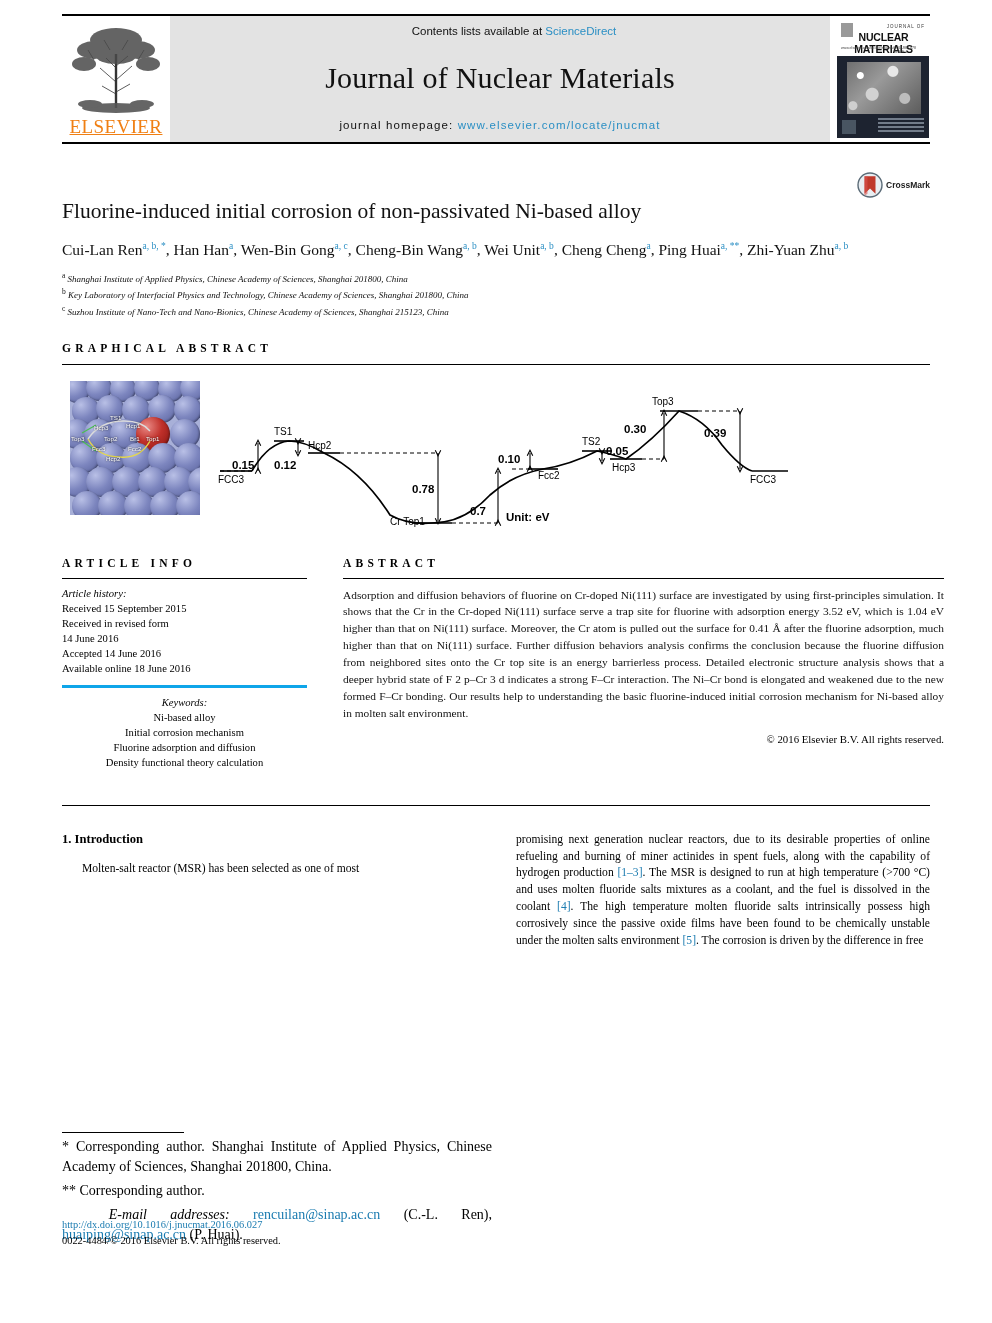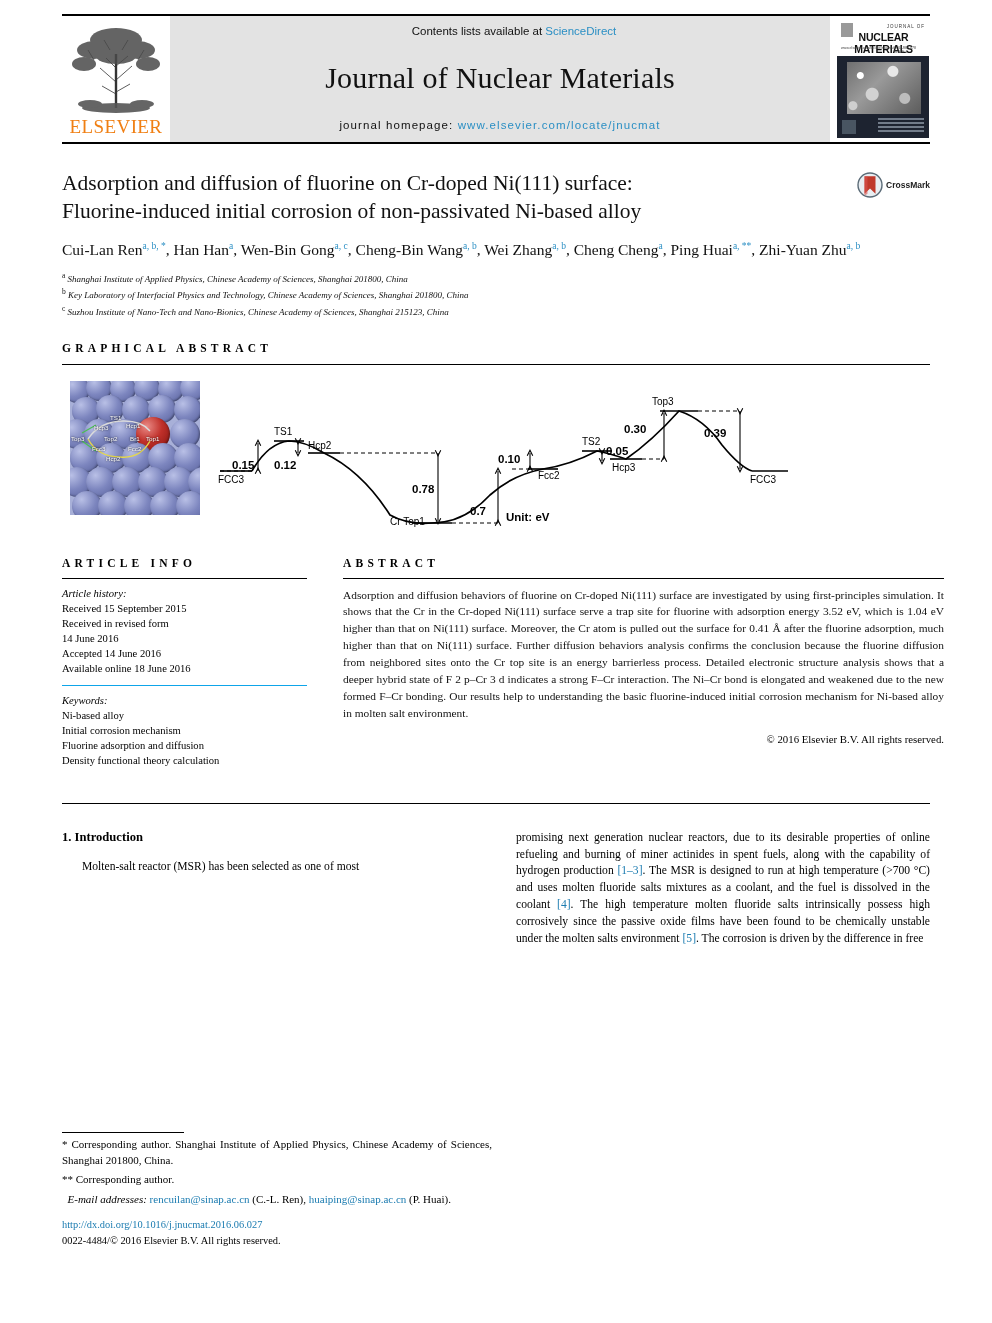--- a/index.html
+++ b/index.html
@@ -54,20 +54,21 @@
     box-sizing: border-box;
   }
   .tree-svg { display:block; }
   .elsevier-word {
     font-family: "Liberation Serif", serif;
     color: #f07f13;
     font-size: 19px;
     letter-spacing: 0.4px;
     line-height: 1;
     margin-top: 1px;
+    text-decoration: underline;
   }
   .masthead-center {
     flex: 1 1 auto;
     background: #e3e3e3;
     display: flex;
     flex-direction: column;
     align-items: center;
     justify-content: space-between;
     padding: 9px 0 11px 0;
     box-sizing: border-box;
@@ -265,21 +266,21 @@
     letter-spacing: 4.2px;
     padding-bottom: 9px;
   }
   .hrule { border-top: 1px solid #000; }
   .info-group {
     padding: 7px 0 9px 0;
     font-family: "Liberation Serif", serif;
     font-size: 10.6px;
     line-height: 1.42;
   }
-  .info-group.keywords { border-top: 1px solid #0ea5e9; }
+  .info-group.keywords { border-top: 3px solid #0ea5e9; text-align: center; }
   .info-group .lbl { font-style: italic; }
   .abstract-text {
     padding-top: 8px;
     font-family: "Liberation Serif", serif;
     font-size: 11.4px;
     line-height: 1.48;
     text-align: justify;
     color: #111;
   }
   .copyright {
@@ -320,21 +321,21 @@
   
   .footnotes {
     position: absolute;
     left: 62px;
     top: 1118px;
     width: 430px;
   }
   .fn-rule { border-top: 1px solid #000; width: 122px; }
   .fn {
     font-family: "Liberation Serif", serif;
-    font-size: 11px;
+    font-size: 14px;
     line-height: 1.42;
     margin-top: 4px;
     text-align: justify;
   }
   .fn em { font-style: italic; }
   .mail { color: #1a7bb0; }
   .doi-block {
     position: absolute;
     left: 62px;
     top: 1203px;
@@ -415,30 +416,30 @@
     <div class="crossmark">
       <svg width="26" height="26" viewBox="0 0 26 26">
         <circle cx="13" cy="13" r="12" fill="#e9eef2" stroke="#5b6b77" stroke-width="1.4"></circle>
         <path d="M7.5 4.2 h11 v17.6 l-5.5 -5.2 l-5.5 5.2 z" fill="#c0392b"></path>
         <path d="M7.5 4.2 h3 v17.6 l-3 2.0 z" fill="#d9534f" opacity=".6"></path>
       </svg>
       <span class="crossmark-label">CrossMark</span>
     </div>
 
     <h1 class="article-title">
-      <span>Adsorption and diffusion of fluorine on Cr-doped Ni(111) surface:</span><br>
+      <br>
       <span>Fluorine-induced initial corrosion of non-passivated Ni-based alloy</span>
     </h1>
 
     <div class="authors">
       <span><span>Cui-Lan Ren</span><sup>a, b, *</sup></span>,
       <span><span>Han Han</span><sup>a</sup></span>,
       <span><span>Wen-Bin Gong</span><sup>a, c</sup></span>,
       <span><span>Cheng-Bin Wang</span><sup>a, b</sup></span>,
-      <span><span>Wei Zhang</span><sup>a, b</sup></span>,
+      <span><span>Wei Unit</span><sup>a, b</sup></span>,
       <span><span>Cheng Cheng</span><sup>a</sup></span>,
       <span><span>Ping Huai</span><sup>a, **</sup></span>,
       <span><span>Zhi-Yuan Zhu</span><sup>a, b</sup></span>
     </div>
 
     <div class="affiliations">
       <div><sup>a</sup> <span>Shanghai Institute of Applied Physics, Chinese Academy of Sciences, Shanghai 201800, China</span></div>
       <div><sup>b</sup> <span>Key Laboratory of Interfacial Physics and Technology, Chinese Academy of Sciences, Shanghai 201800, China</span></div>
       <div><sup>c</sup> <span>Suzhou Institute of Nano-Tech and Nano-Bionics, Chinese Academy of Sciences, Shanghai 215123, China</span></div>
     </div>

